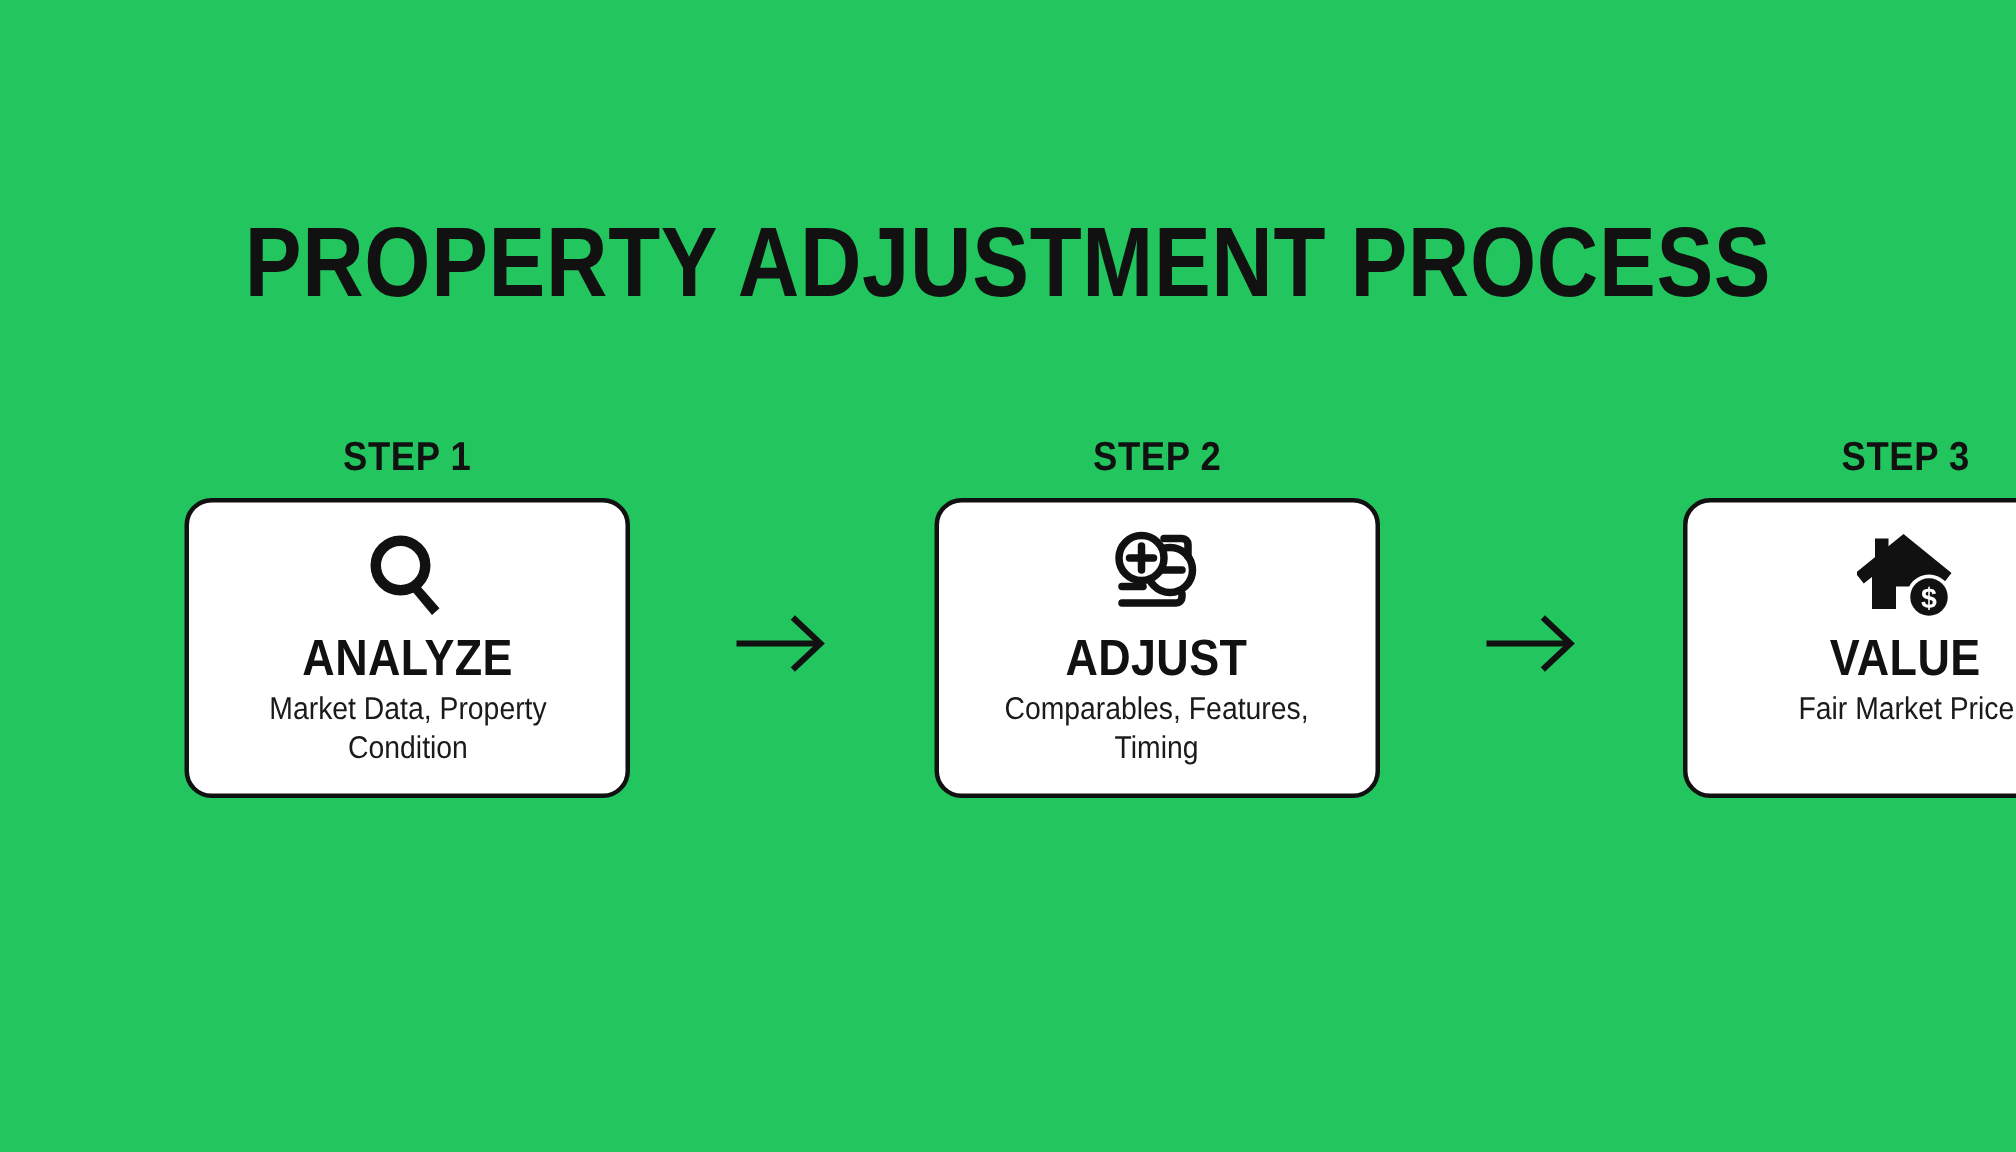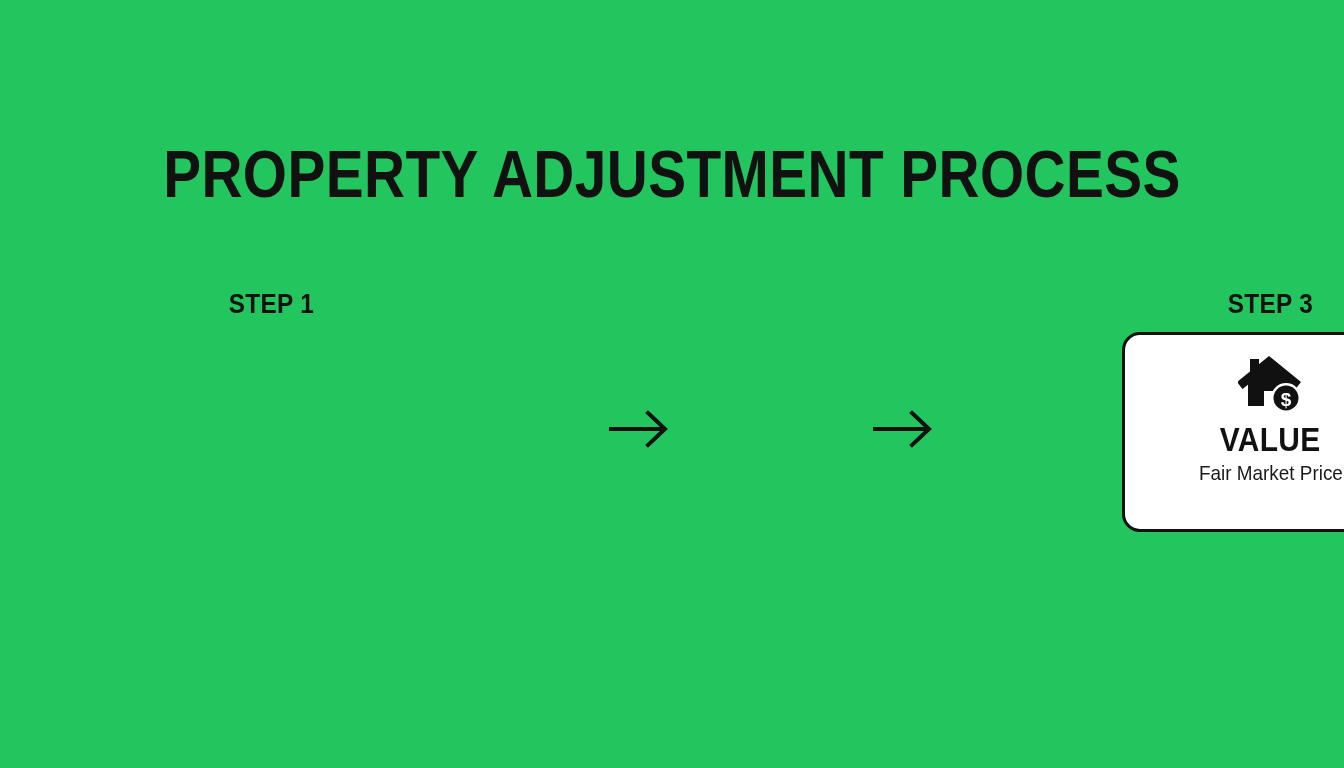--- a/index.html
+++ b/index.html
@@ -134,29 +134,64 @@
 <body>
 
 <div id="slide">
 
   <div class="title">PROPERTY ADJUSTMENT PROCESS</div>
 
   <div class="flow">
 
     <div class="step-block">
       <div class="step-label">STEP 1</div>
+      <div class="card">
+        <div class="card-icon">
+          <svg width="62" height="62" viewBox="0 0 62 62" aria-hidden="true">
+            <circle cx="26" cy="25" r="16.5" fill="none" stroke="#111111" stroke-width="7"></circle>
+            <path d="M37.5 37 L52 53.5 L47 58 L33.8 42.2 Z" fill="#111111"></path>
+          </svg>
+        </div>
+        <div class="card-title">ANALYZE</div>
+        <div class="card-desc">Market Data, Property Condition</div>
+      </div>
     </div>
 
     <div class="arrow">
       <svg width="62" height="40" viewBox="0 0 62 40" aria-hidden="true">
         <line x1="1" y1="20" x2="54" y2="20" stroke="#111111" stroke-width="4"></line>
         <polyline points="40,4 57,20 40,36" fill="none" stroke="#111111" stroke-width="4" stroke-linecap="square" stroke-linejoin="miter"></polyline>
       </svg>
     </div>
 
+    <div class="step-block">
+      <div class="step-label">STEP 2</div>
+      <div class="card">
+        <div class="card-icon">
+          <svg width="62" height="58" viewBox="0 0 62 58" aria-hidden="true">
+            <g fill="none" stroke="#111111" stroke-width="5" stroke-linecap="round">
+
+              <circle cx="40" cy="26" r="15"></circle>
+              <line x1="32" y1="26" x2="48" y2="26"></line>
+
+              <path d="M36 5 h12 a4 4 0 0 1 4 4 v8" stroke-linejoin="round"></path>
+
+              <circle cx="21" cy="18" r="15" fill="#ffffff"></circle>
+              <line x1="13" y1="18" x2="29" y2="18"></line>
+              <line x1="21" y1="10" x2="21" y2="26"></line>
+
+              <path d="M8 37 h14"></path>
+              <path d="M8 48 h36 a4 4 0 0 0 4 -4 v-2" stroke-linejoin="round"></path>
+            </g>
+          </svg>
+        </div>
+        <div class="card-title">ADJUST</div>
+        <div class="card-desc">Comparables, Features, Timing</div>
+      </div>
+    </div>
 
     <div class="arrow">
       <svg width="62" height="40" viewBox="0 0 62 40" aria-hidden="true">
         <line x1="1" y1="20" x2="54" y2="20" stroke="#111111" stroke-width="4"></line>
         <polyline points="40,4 57,20 40,36" fill="none" stroke="#111111" stroke-width="4" stroke-linecap="square" stroke-linejoin="miter"></polyline>
       </svg>
     </div>
 
     <div class="step-block">
       <div class="step-label">STEP 3</div>

